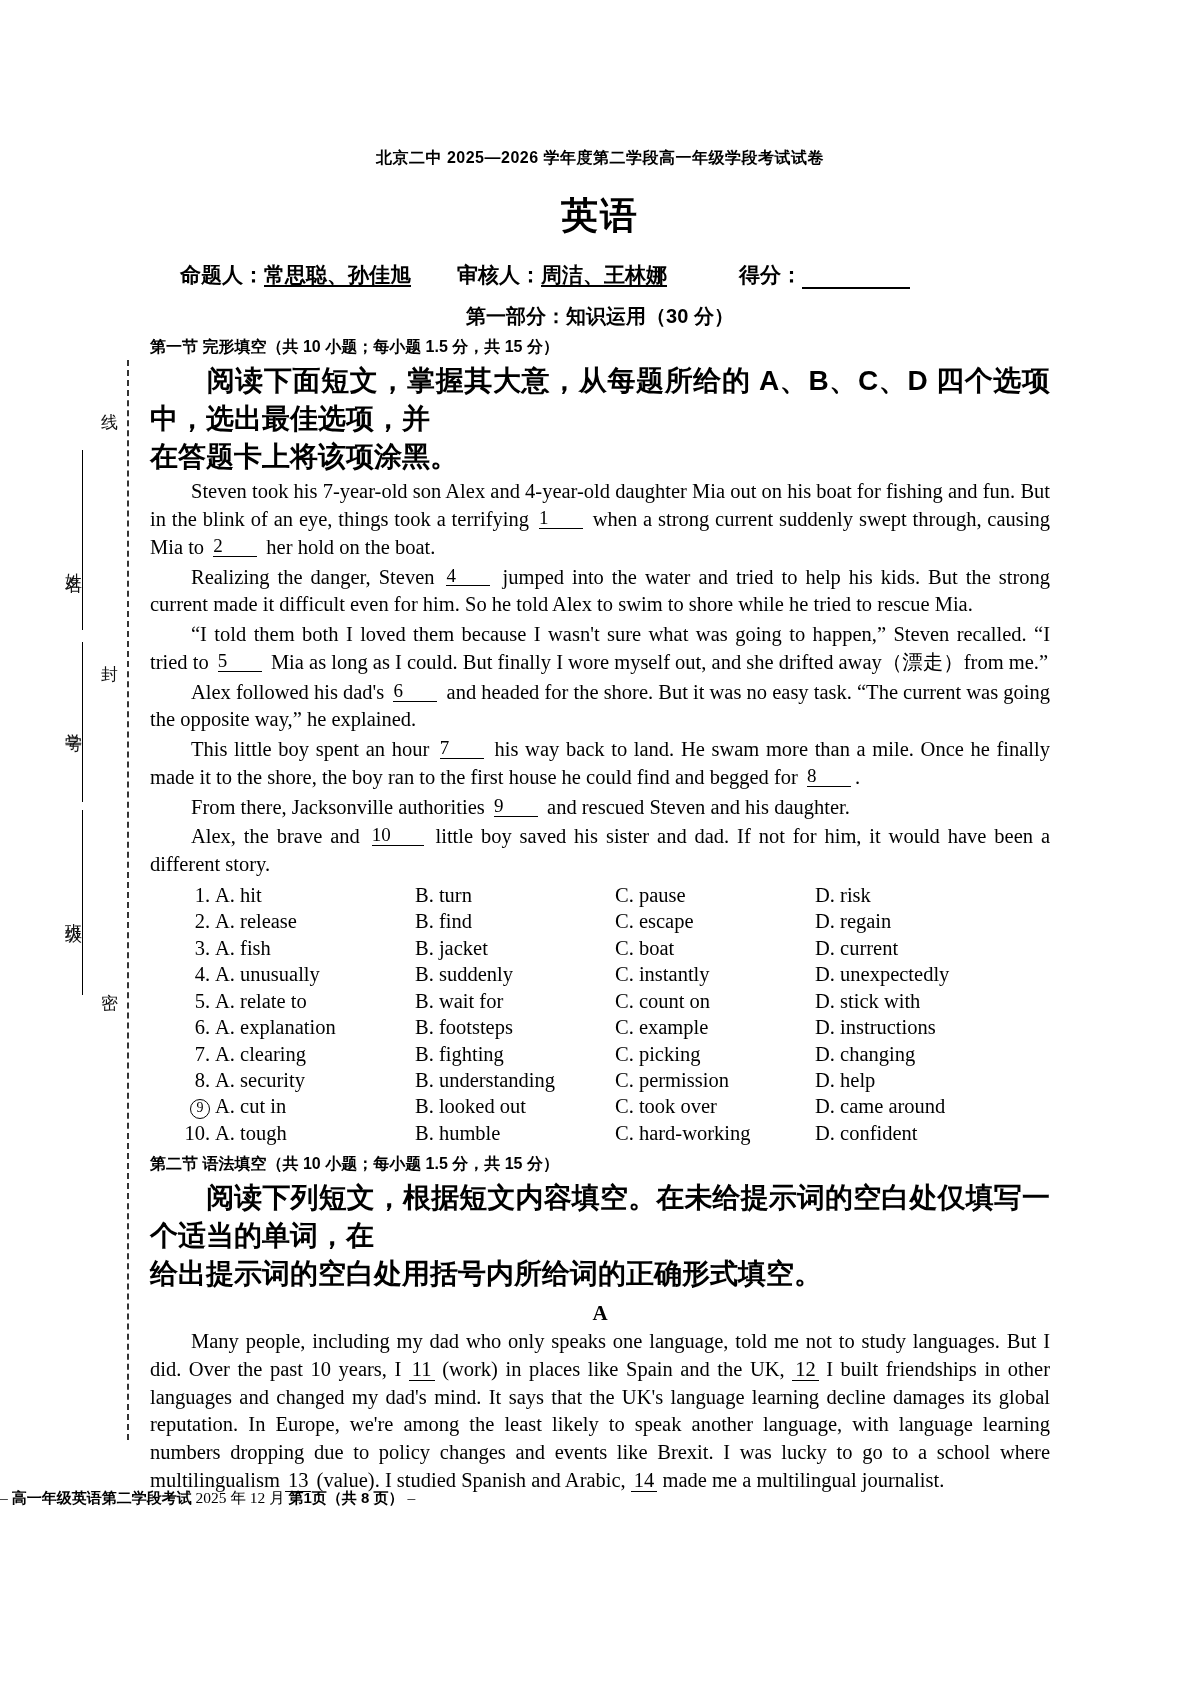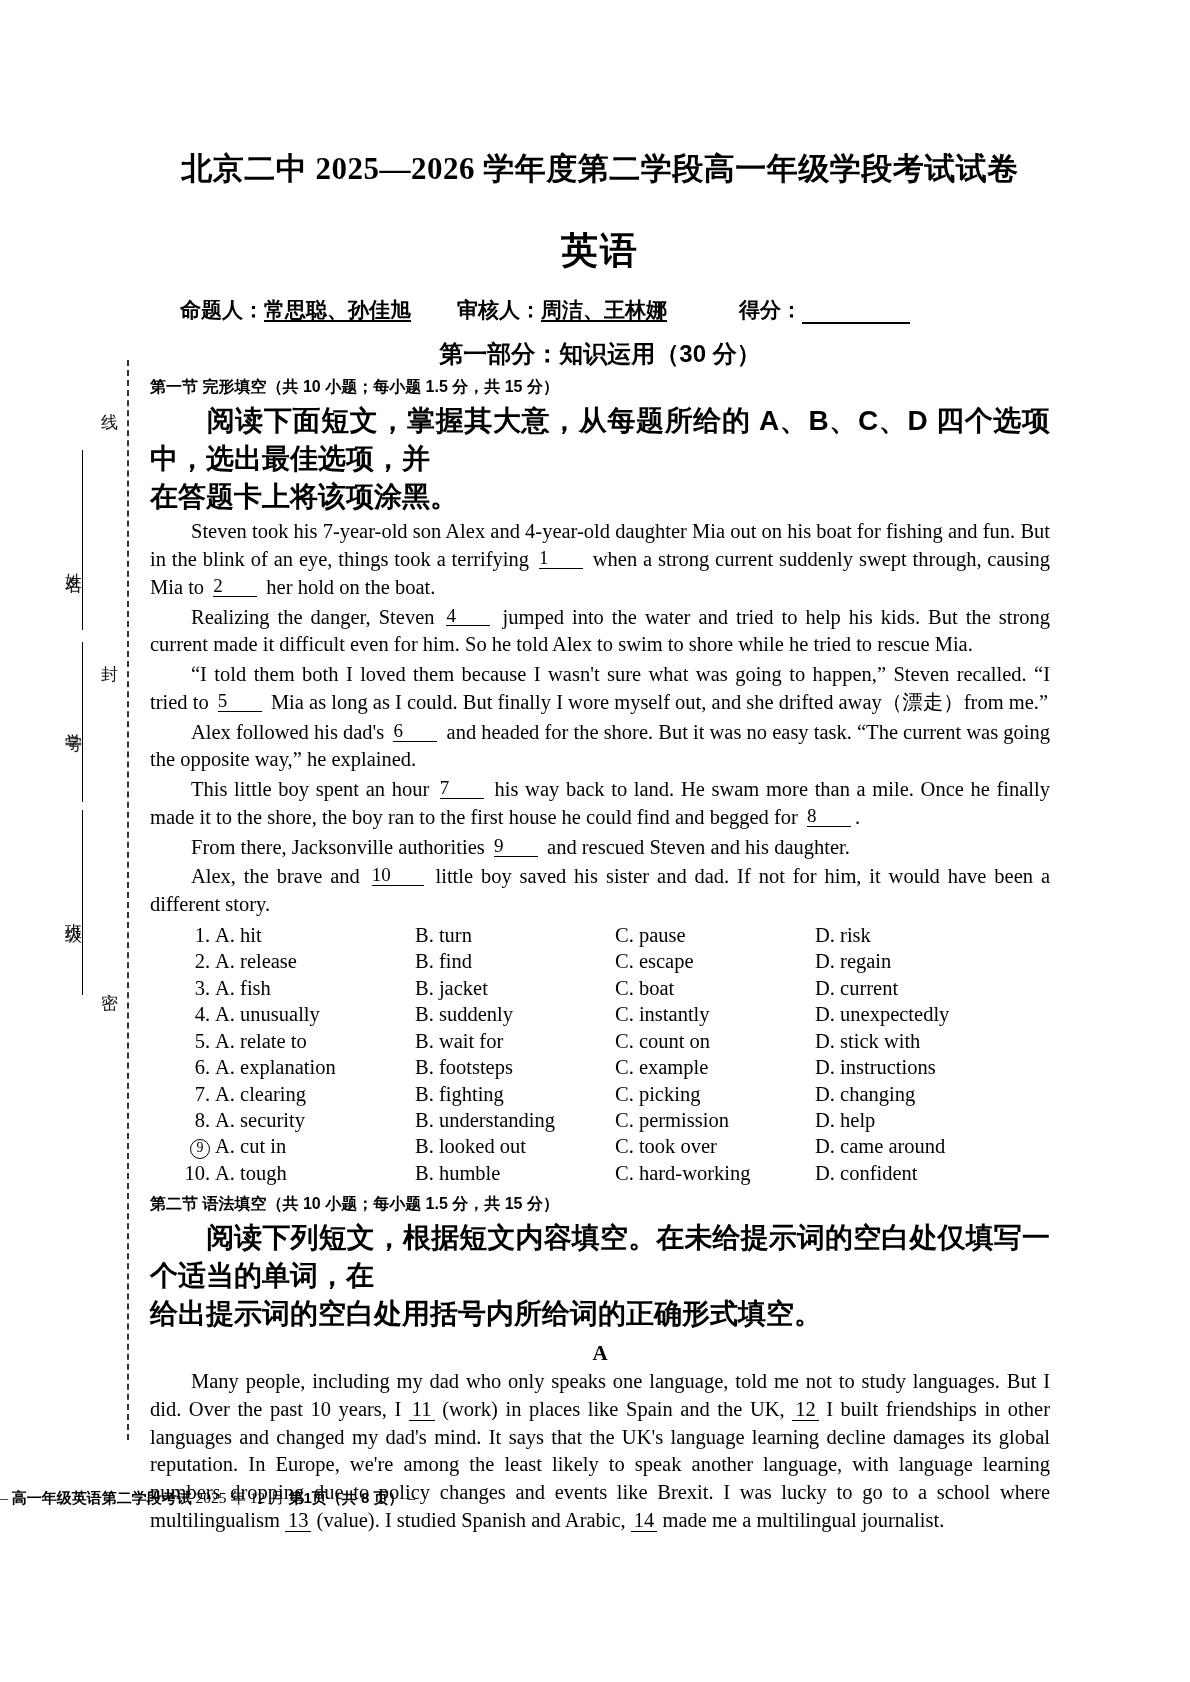--- a/index.html
+++ b/index.html
@@ -24,42 +24,42 @@
   }
   .vfield { position:absolute; writing-mode:vertical-rl; text-orientation:upright;
     font-family:"Liberation Sans","DejaVu Sans",sans-serif;
     font-size:17px; letter-spacing:3px; white-space:nowrap; color:#111; }
   .vrule { position:absolute; width:0; border-left:1.6px solid #000; }
 
   
   .doc { position:absolute; left:150px; top:0; width:900px; }
 
   .title-main {
-    text-align:center; font-family:Liberation Serif, serif;
-    font-weight:700; font-size:31px; letter-spacing:.5px; margin-top:148px;
+    text-align:center; font-family:Liberation Sans, sans-serif;
+    font-weight:700; font-size:16px; letter-spacing:.5px; margin-top:148px;
   }
   .title-sub {
     text-align:center; font-family:"Liberation Sans","DejaVu Sans",sans-serif;
-    font-weight:700; font-size:37px; margin-top:36px; letter-spacing:2px;
+    font-weight:700; font-size:37px; margin-top:22px; letter-spacing:2px;
   }
   .meta-row {
     display:flex; align-items:flex-end; margin-top:20px;
     font-family:"Liberation Sans","DejaVu Sans",sans-serif;
     font-weight:700; font-size:21px; padding-left:30px;
   }
   .meta-row .lbl { white-space:nowrap; }
   .meta-row .uval { text-decoration:underline; text-underline-offset:3px; white-space:nowrap; }
   .meta-row .gap-a { width:46px; }
   .meta-row .gap-b { width:72px; }
   .blankline { display:inline-block; width:108px; border-bottom:2px solid #000; height:20px; }
 
   .part-head {
     text-align:center; margin-top:14px;
     font-family:"Liberation Sans","DejaVu Sans",sans-serif;
-    font-weight:700; font-size:24px;
+    font-weight:700; font-size:20px;
   }
   .sec-head {
     margin-top:7px; font-family:"Liberation Sans","DejaVu Sans",sans-serif;
     font-weight:700; font-size:16px;
   }
   .cn-instr {
     font-family:"Liberation Sans","DejaVu Sans",sans-serif;
     font-weight:700; font-size:28px; line-height:1.36; margin-top:4px;
     text-align:justify; text-justify:inter-character;
   }

